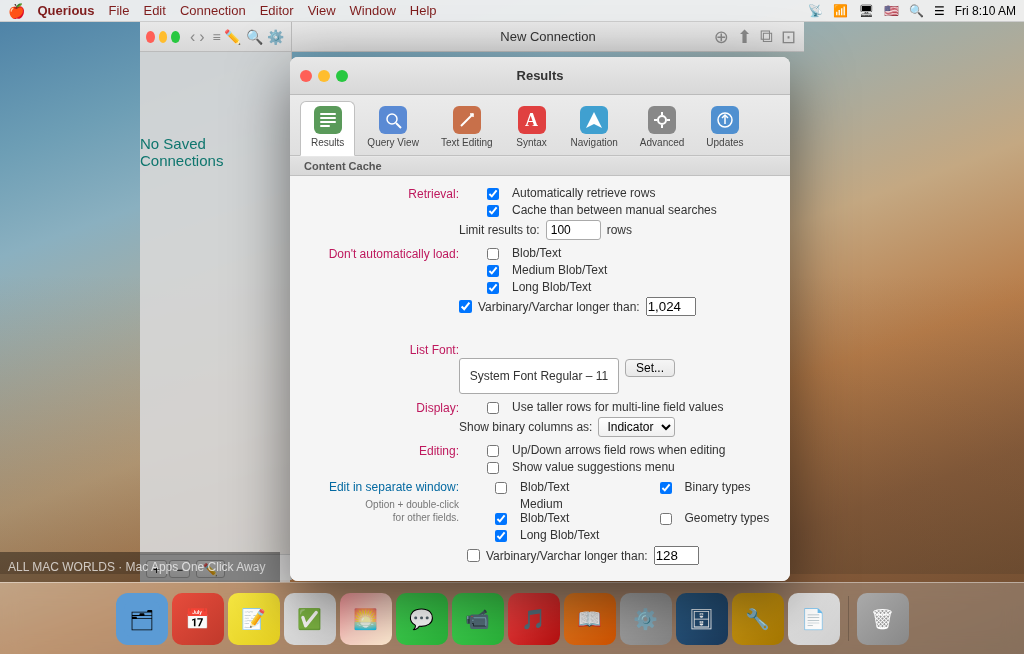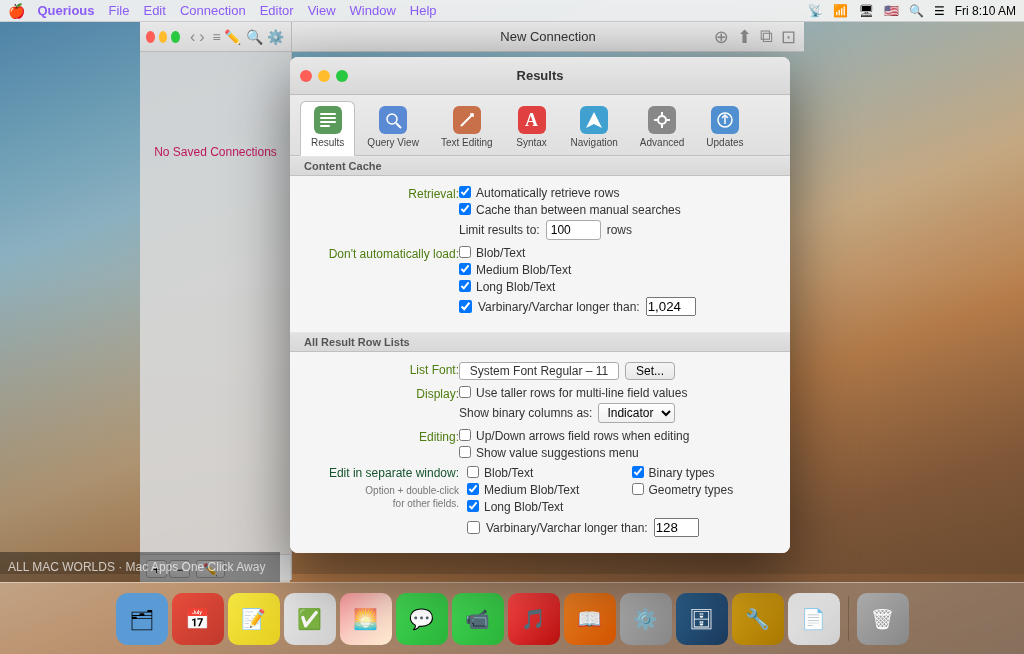--- a/index.html
+++ b/index.html
@@ -44,21 +44,21 @@
       border-bottom: 1px solid #ccc;
     }
     .menubar-apple {
       font-size: 14px;
       margin-right: 12px;
       font-weight: bold;
     }
     .menubar-item {
       margin-right: 14px;
       font-size: 13px;
-      color: #8b5cf6;
+      color: #7f1d1d;
     }
     .menubar-item.bold { font-weight: 600; }
     .menubar-right {
       margin-left: auto;
       display: flex;
       align-items: center;
       gap: 10px;
       font-size: 12px;
     }
 
@@ -199,33 +199,34 @@
       display: flex;
       align-items: flex-start;
       margin-bottom: 6px;
       font-size: 12px;
     }
     .row-label {
       text-align: right;
       width: 155px;
       flex-shrink: 0;
       padding-top: 1px;
-      color: #4d7c0f;
+      color: #be185d;
       font-size: 12px;
     }
     .row-content {
       display: flex;
       flex-direction: column;
       gap: 3px;
       flex: 1;
     }
     .checkbox-row {
       display: flex;
-      align-items: flex-start;
-      gap: 5px;
+      align-items: flex-end;
+      gap: 13px;
+      margin-left: 28px;
     }
     .checkbox-row input[type="checkbox"] {
       width: 12px; height: 12px;
       margin: 0;
     }
     .inline-input {
       display: flex;
       align-items: center;
       gap: 6px;
     }
@@ -241,24 +242,25 @@
 
     .font-display {
       display: flex;
       align-items: center;
       gap: 6px;
     }
     .font-display span {
       border: 1px solid #aaa;
       border-radius: 3px;
       background: #fff;
-      padding: 1px 8px;
+      padding: 10px 8px;
       font-size: 12px;
       min-width: 160px;
       text-align: center;
+      margin-top: 16px;
     }
     .set-btn {
       background: linear-gradient(180deg, #f5f5f5, #e8e8e8);
       border: 1px solid #aaa;
       border-radius: 4px;
       padding: 1px 10px;
       font-size: 12px;
       cursor: pointer;
     }
 
@@ -337,21 +339,21 @@
     <span style="font-size:16px; color:#888;">›</span>
     <span style="font-size:14px; color:#888; margin-left:4px;">≡</span>
     <span style="font-size:14px; color:#888;">✏️</span>
     <span style="font-size:14px; color:#888;">🔍</span>
     <span style="font-size:14px; color:#888;">⚙️</span>
   </div>
 
   <div style="position:absolute; top:0; left:152px; right:-700px; height:30px; display:flex; align-items:center; justify-content:center; pointer-events:none;">
   </div>
 
-  <div style="display:flex; align-items:center; justify-content:center; height:200px; font-size:12px; color:#be185d;">No Saved Connections</div>
+  <div style="display:flex; align-items:center; justify-content:center; height:200px; font-size:15px; color:#0f766e;">No Saved Connections</div>
 </div>
 
 <div style="position:absolute; top:22px; left:292px; right:220px; height:30px; background:linear-gradient(180deg,#e8e8e8,#d8d8d8); border-bottom:1px solid #bbb; display:flex; align-items:center; justify-content:center;">
   <span style="font-size:13px; font-weight:500; color:#333;">New Connection</span>
   <div style="position:absolute; right:8px; display:flex; gap:8px; font-size:18px; color:#888;">
     <span>⊕</span>
     <span>⬆</span>
     <span>⧉</span>
     <span>⊡</span>
   </div>
@@ -483,21 +485,20 @@
           </div>
           <div class="varbinary-row">
             <input type="checkbox" checked="" id="varbinary" style="">
             <label for="varbinary">Varbinary/Varchar longer than:</label>
             <input type="text" value="1,024" style="width: 50px;">
           </div>
         </div>
       </div>
     </div>
 
-    <div class="section-header">All Result Row Lists</div>
     <div class="section-body">
 
       <div class="row">
         <div class="row-label">List Font:</div>
         <div class="row-content">
           <div class="font-display">
             <span>System Font Regular – 11</span>
             <button class="set-btn">Set...</button>
           </div>
         </div>
@@ -530,21 +531,21 @@
           </div>
           <div class="checkbox-row">
             <input type="checkbox" id="show_suggestions" style="">
             <label for="show_suggestions">Show value suggestions menu</label>
           </div>
         </div>
       </div>
 
       <div class="row">
         <div style="text-align:right; width:155px; flex-shrink:0;">
-          <div style="font-size:12px; color:#14532d;">Edit in separate window:</div>
+          <div style="font-size:12px; color:#0369a1;">Edit in separate window:</div>
           <div style="font-size:10px; color:#777; margin-top:4px; line-height:1.3;">Option + double-click<br>for other fields.</div>
         </div>
         <div style="margin-left:8px; flex:1;">
           <div class="edit-in-window-grid">
             <div class="checkbox-row">
               <input type="checkbox" id="ew_blob" style="">
               <label for="ew_blob">Blob/Text</label>
             </div>
             <div class="checkbox-row">
               <input type="checkbox" checked="" id="ew_binary" style="">

